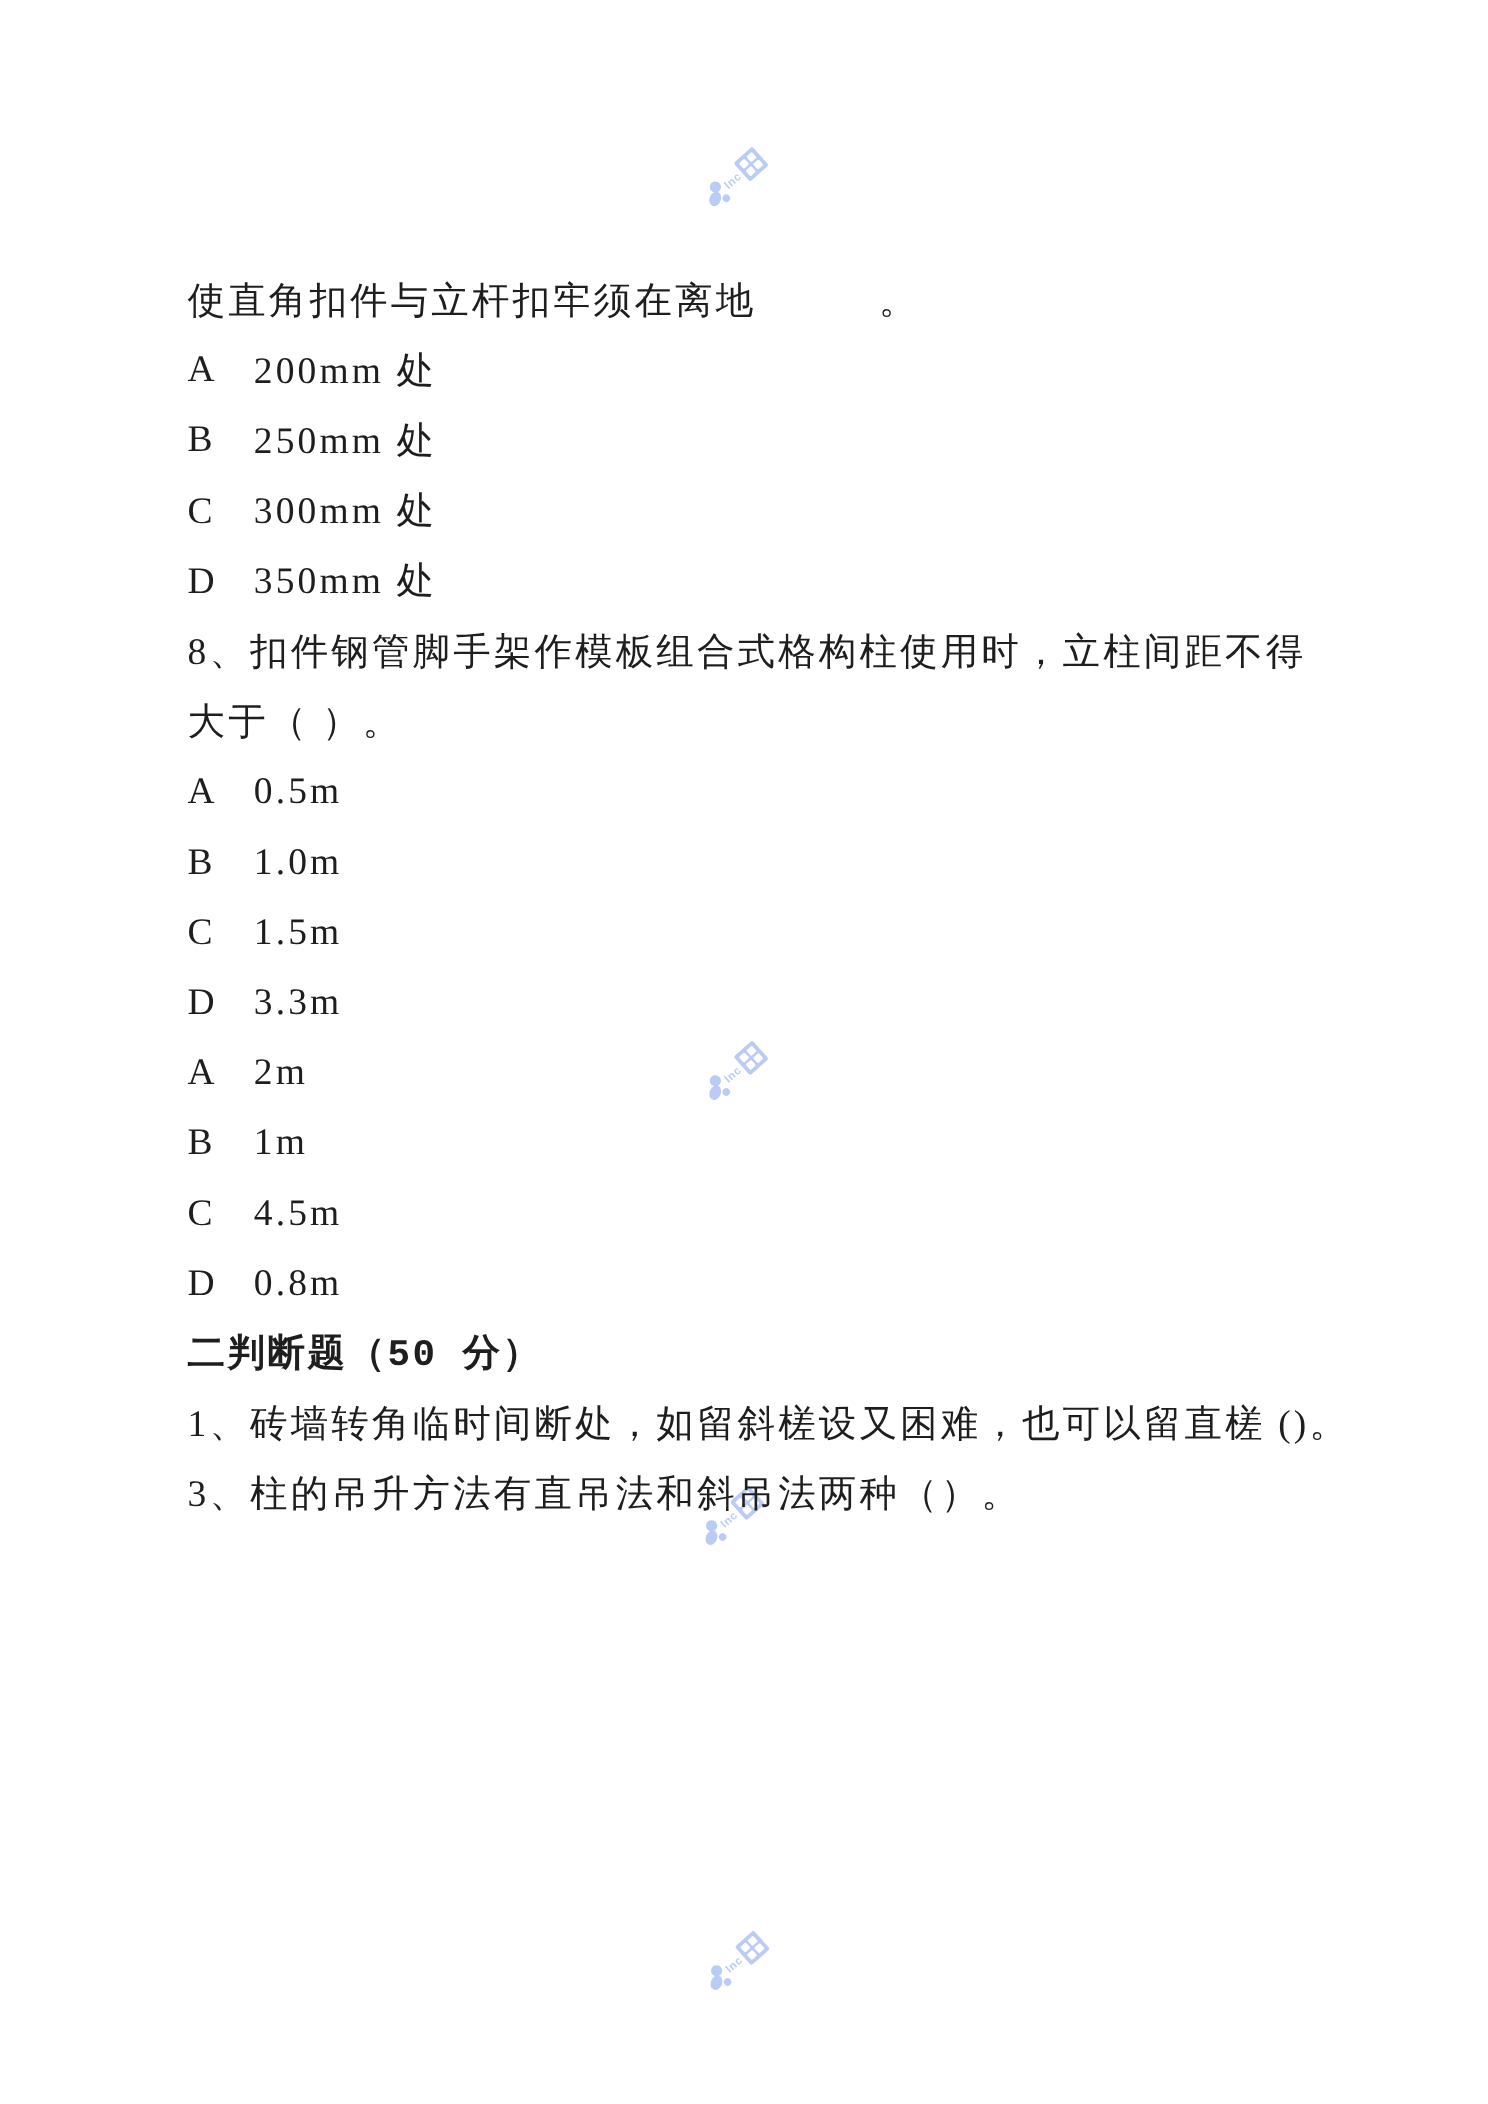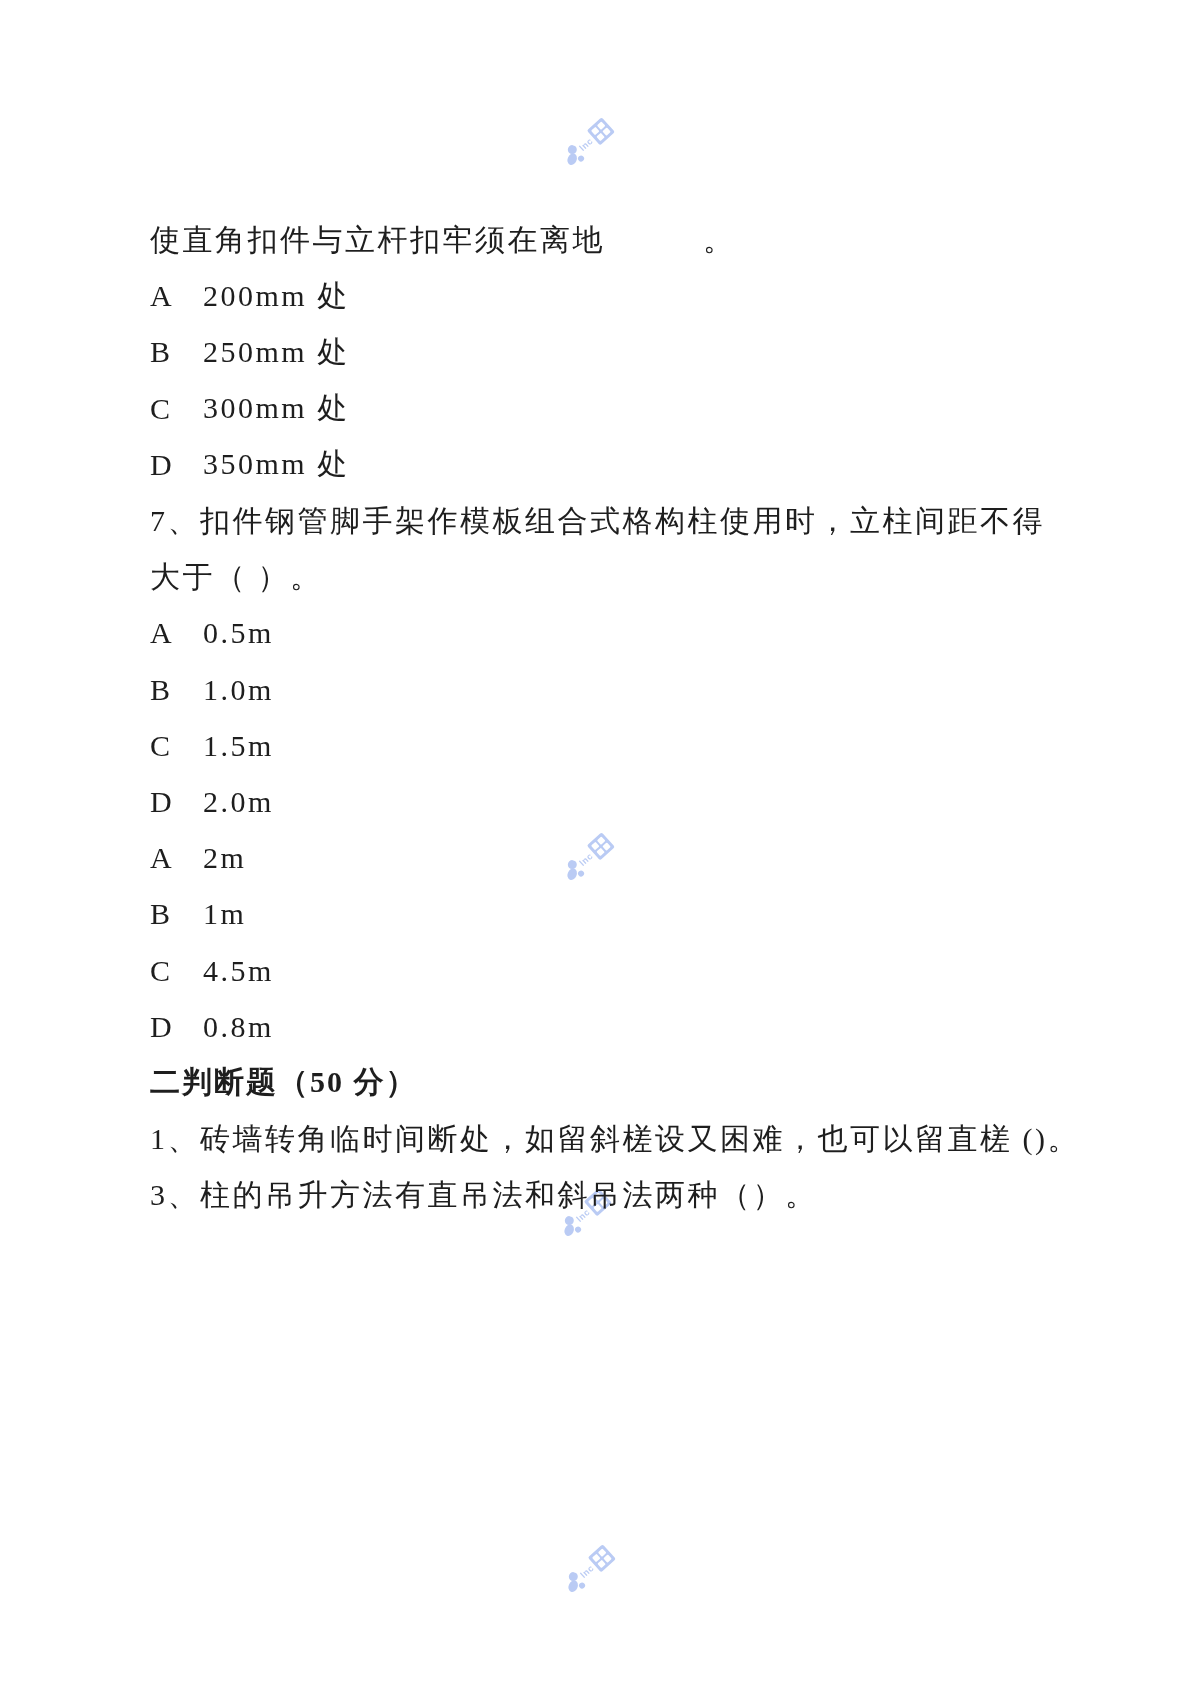--- a/index.html
+++ b/index.html
@@ -10,21 +10,21 @@
     font-family:"Liberation Serif","DejaVu Serif",serif;
   }
   .doc{position:absolute;left:150px;top:212px;width:980px;z-index:2}
   .line{
     height:56.2px;display:flex;align-items:center;
     font-size:30px;letter-spacing:2.5px;white-space:pre;
   }
   .opt-letter{display:inline-block;width:53px;letter-spacing:0}
   .gap{display:inline-block;width:98px}
   .sec-title{
-    font-family:Liberation Serif, serif;
+    font-family:Liberation Mono, monospace;
     font-weight:700;letter-spacing:2px;text-align:center;
   }
   
   .wm{
     position:absolute;width:60px;height:22px;display:flex;align-items:center;
     transform:rotate(-42deg);z-index:1;opacity:.9;
   }
   .wm-blob{position:relative;width:17px;height:20px;flex:none}
   .wm-blob .b1{position:absolute;left:0;top:7px;width:12px;height:9px;border-radius:50%;background:var(--wm,#b3c6f3);transform:rotate(-25deg)}
   .wm-blob .b2{position:absolute;left:8px;top:0;width:9px;height:9px;border-radius:50%;background:var(--wm,#b3c6f3)}
@@ -114,37 +114,37 @@
     <span class="opt-letter">B</span><span>250mm 处</span>
   </div>
   <div class="line">
     <span class="opt-letter">C</span><span>300mm 处</span>
   </div>
   <div class="line">
     <span class="opt-letter">D</span><span>350mm 处</span>
   </div>
 
   <div class="line">
-    <span>7、扣件钢管脚手架作模板组合式格构柱使用时，立柱间距不得</span>
+    <span>8、扣件钢管脚手架作模板组合式格构柱使用时，立柱间距不得</span>
   </div>
   <div class="line">
     <span>大于（ ）。</span>
   </div>
 
   <div class="line">
     <span class="opt-letter">A</span><span>0.5m</span>
   </div>
   <div class="line">
     <span class="opt-letter">B</span><span>1.0m</span>
   </div>
   <div class="line">
     <span class="opt-letter">C</span><span>1.5m</span>
   </div>
   <div class="line">
-    <span class="opt-letter">D</span><span>2.0m</span>
+    <span class="opt-letter">D</span><span>3.3m</span>
   </div>
 
 
   <div class="line">
     <span class="opt-letter">A</span><span>2m</span>
   </div>
   <div class="line">
     <span class="opt-letter">B</span><span>1m</span>
   </div>
   <div class="line">

